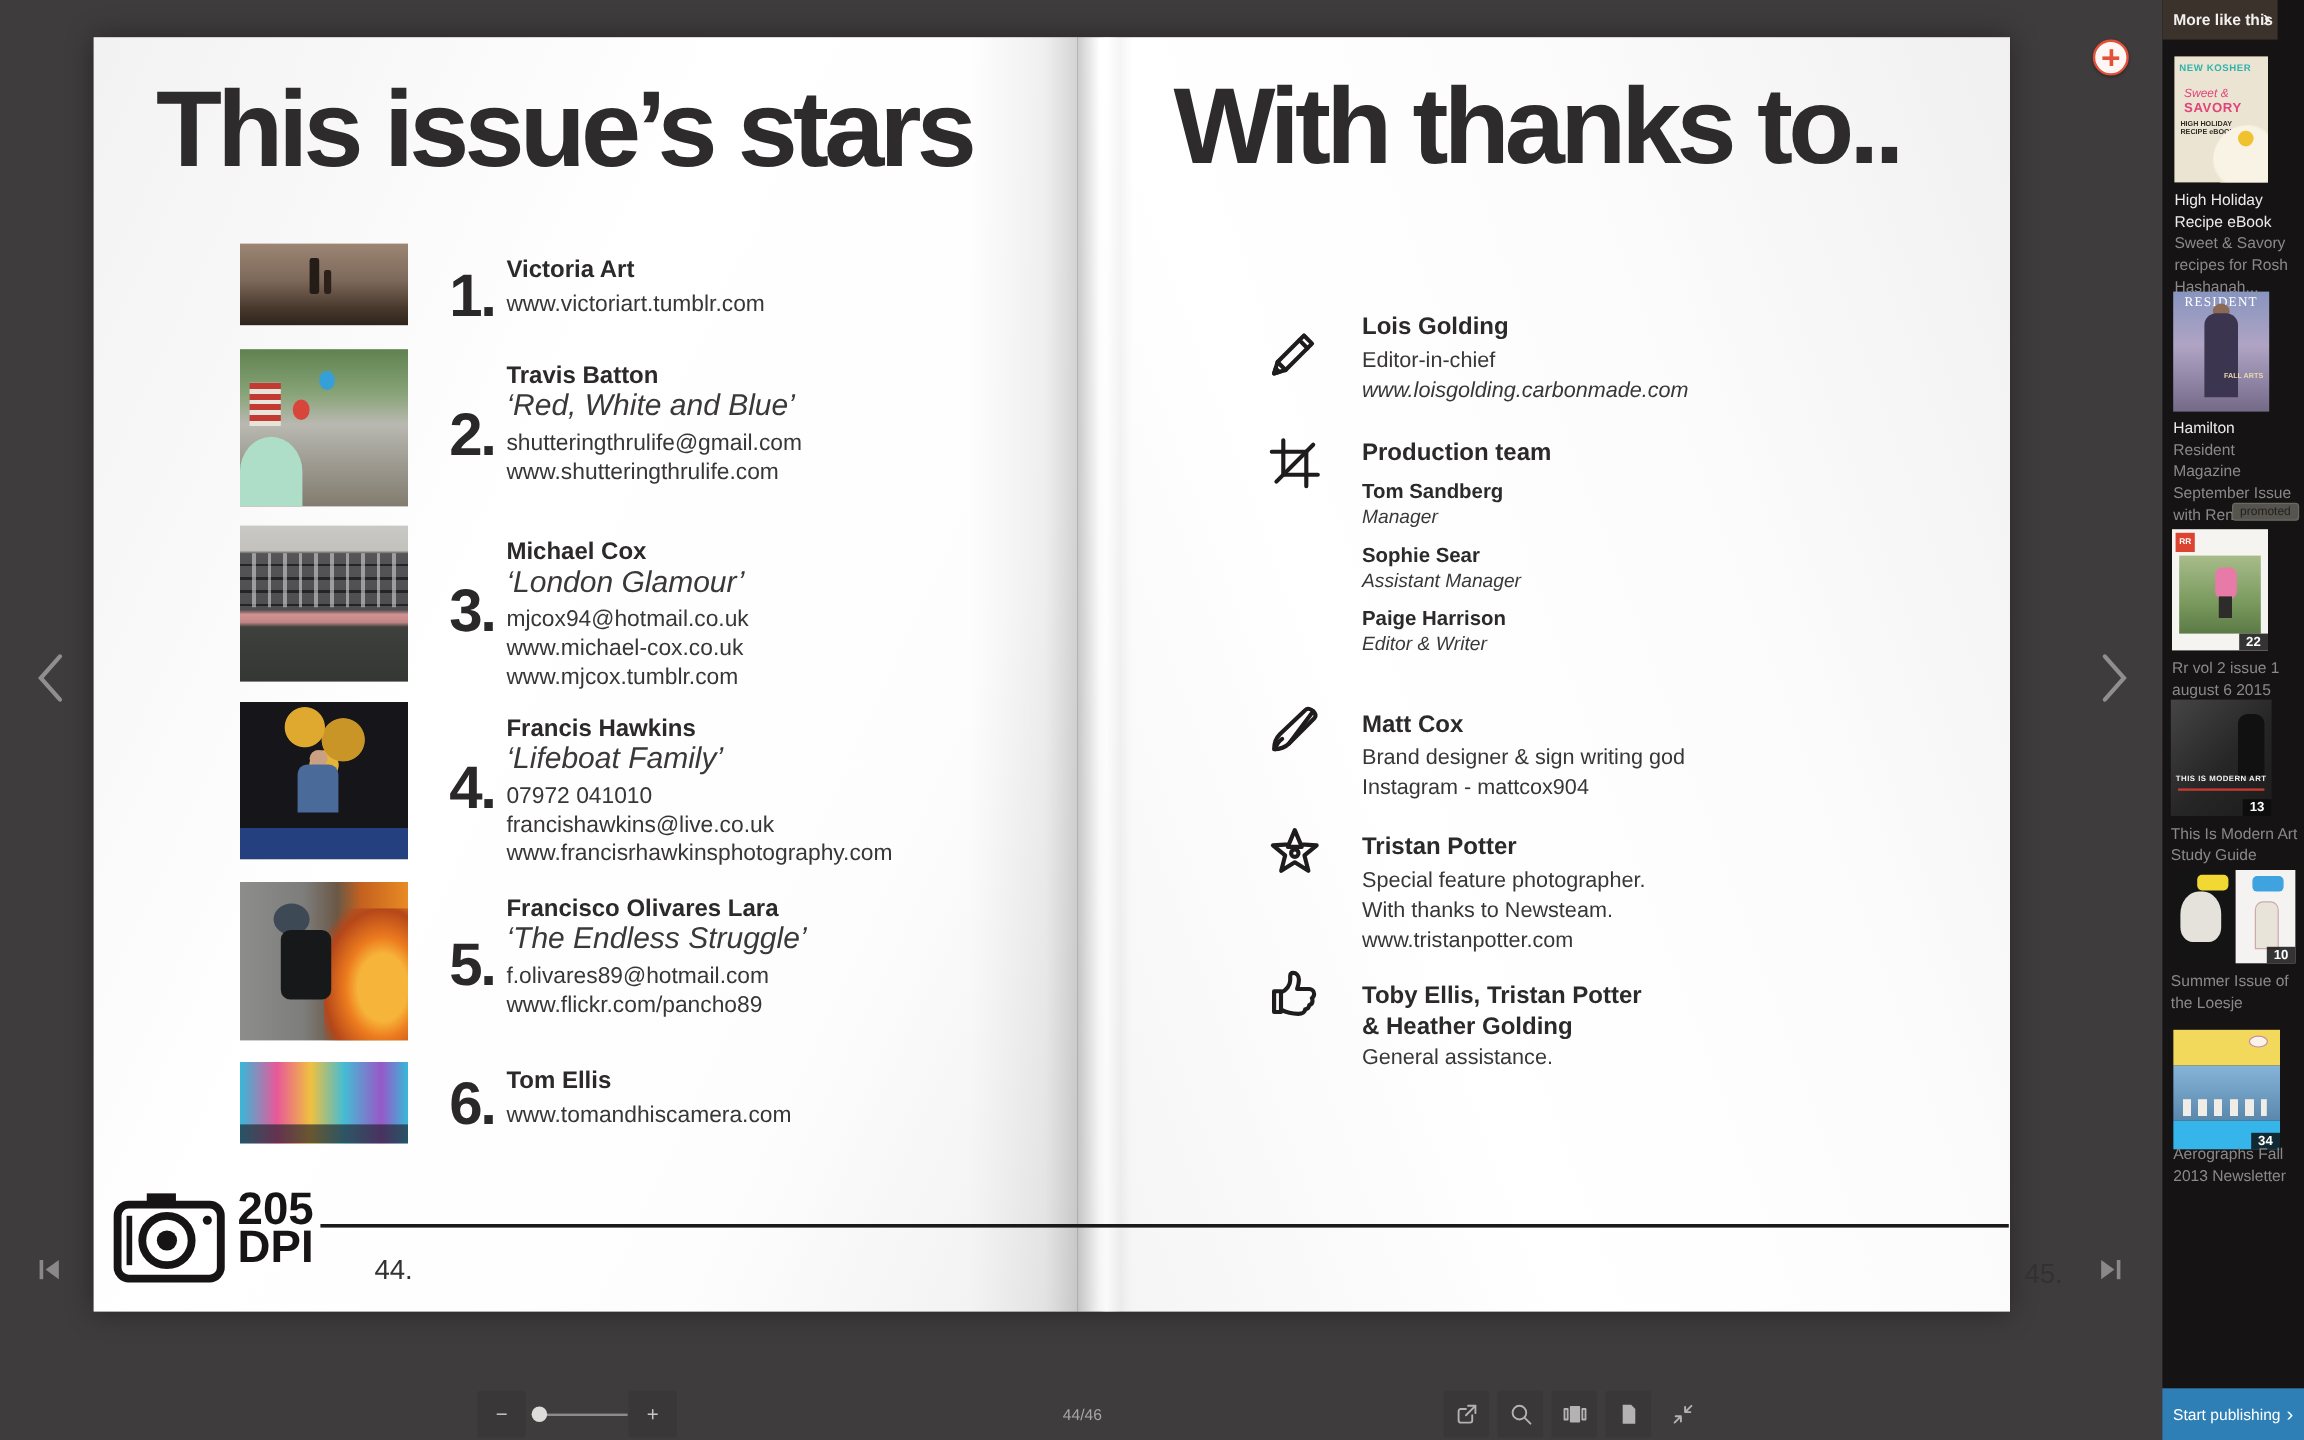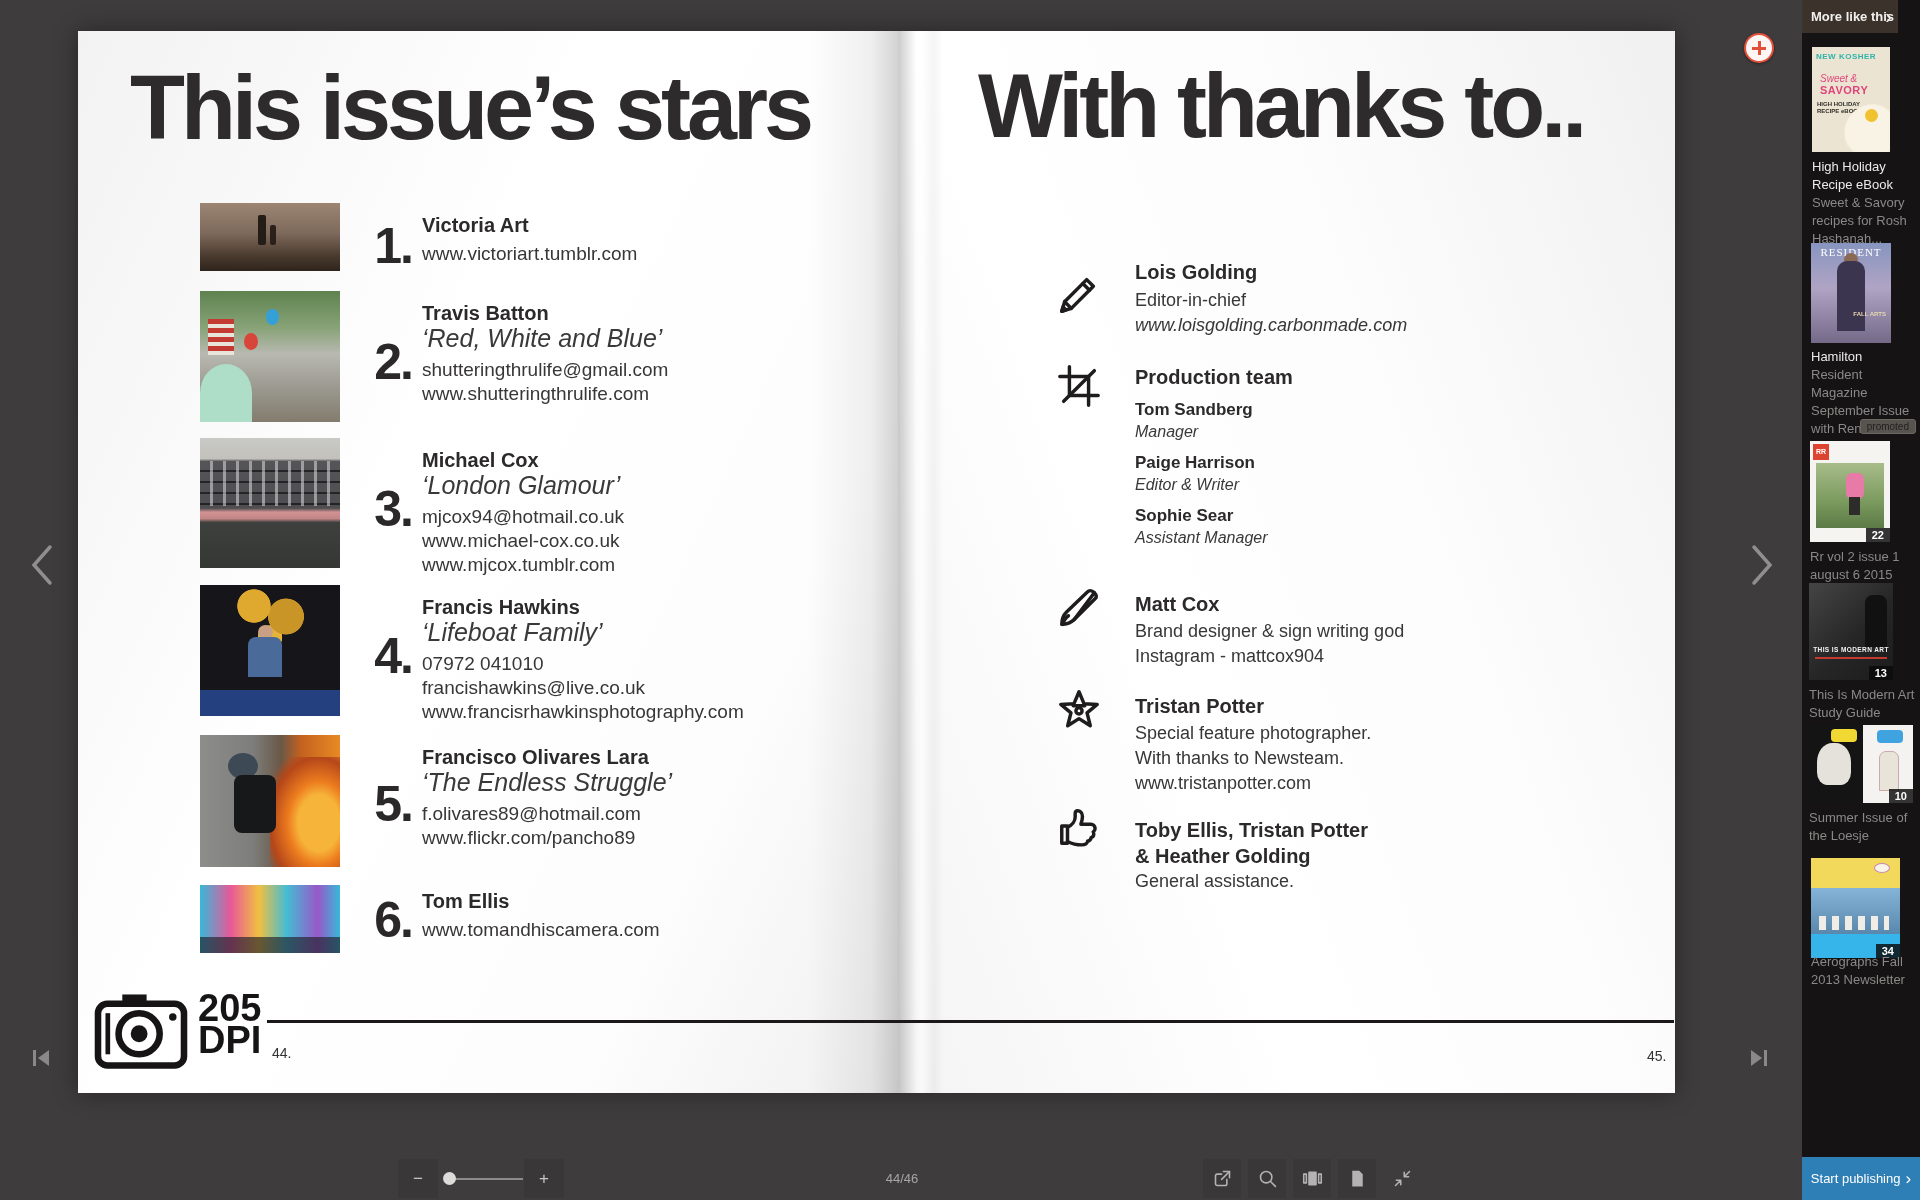--- a/index.html
+++ b/index.html
@@ -76,21 +76,21 @@
   .person { margin-top:9px; }
   .pname { font-size:17px; font-weight:700; line-height:22px; color:#2b292a; }
   .prole { font-size:16px; font-style:italic; line-height:22px; color:#3a3839; }
 
   
   .rule { position:absolute; left:189px; top:989px; width:1407px; height:3px; background:#1b191a; z-index:5; }
   .logo { position:absolute; left:16px; top:952px; width:230px; height:95px; }
   .logo svg { position:absolute; left:0; top:4px; width:94px; height:86px; }
   .logo-text { position:absolute; left:104px; top:9px; font-size:38px; font-weight:900;
                letter-spacing:0; line-height:32px; color:#161415; }
-  .pageno { position:absolute; font-size:14px; color:#333132; }
+  .pageno { position:absolute; font-size:23px; color:#333132;margin-left:40px; }
   .pn-left { left:194px; top:1014px; }
   .pn-right { left:749px; top:1017px; }
 
   
   .navarrow { position:absolute; width:30px; height:44px; cursor:pointer; }
   .navarrow svg { width:100%; height:100%; stroke:#918e8f; fill:none; stroke-width:3.5; stroke-linecap:round; }
   .nav-left { left:26px; top:543px; }
   .nav-right { left:1748px; top:543px; }
   .skipbtn { position:absolute; width:22px; height:22px; cursor:pointer; }
   .skipbtn svg { width:100%; height:100%; fill:#8b8889; }
@@ -316,26 +316,26 @@
             <path d="M20 4L4 20"></path>
           </svg>
       </div>
       <div class="credit" style="top:333px">
         <div class="cname">Production team</div>
         <div class="person">
           <div class="pname">Tom Sandberg</div>
           <div class="prole">Manager</div>
         </div>
         <div class="person">
+          <div class="pname">Sophie Sear</div>
+          <div class="prole">Assistant Manager</div>
+        </div>
+        <div class="person">
           <div class="pname">Paige Harrison</div>
           <div class="prole">Editor &amp; Writer</div>
-        </div>
-        <div class="person">
-          <div class="pname">Sophie Sear</div>
-          <div class="prole">Assistant Manager</div>
         </div>
       </div>
 
       <div class="cicon" style="top:556px">
         <svg viewBox="0 0 24 24">
             <path d="M20 3c1 1 1.5 2 .5 3L9.5 17"></path>
             <path d="M9.5 17c-1.5 1.5-4 2.5-6.5 2.5 0-2.5 1-5 2.5-6.5L16.5 2.5c1-1 2.5-.5 3.5.5z"></path>
             <path d="M3.5 19.5c.5-2 1.5-3.5 3-4.5" fill="#1e1c1d"></path>
           </svg>
       </div>

